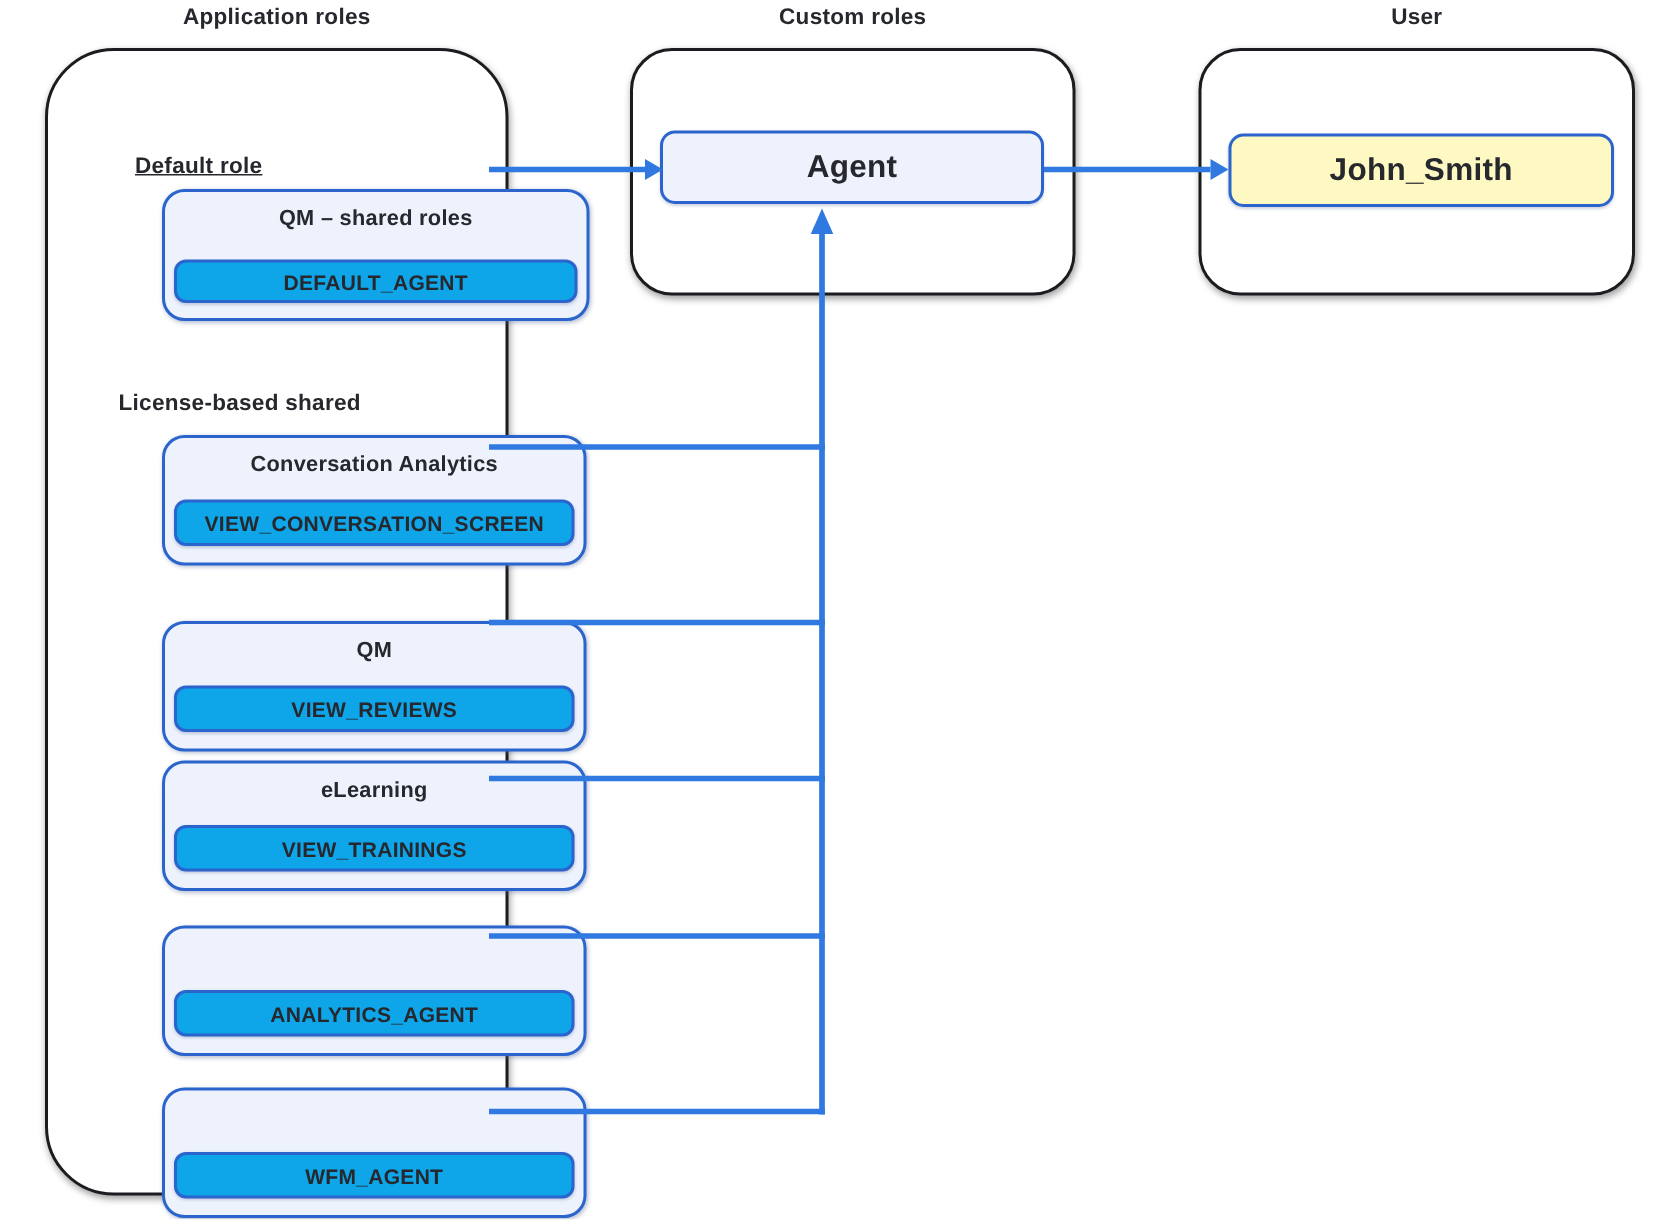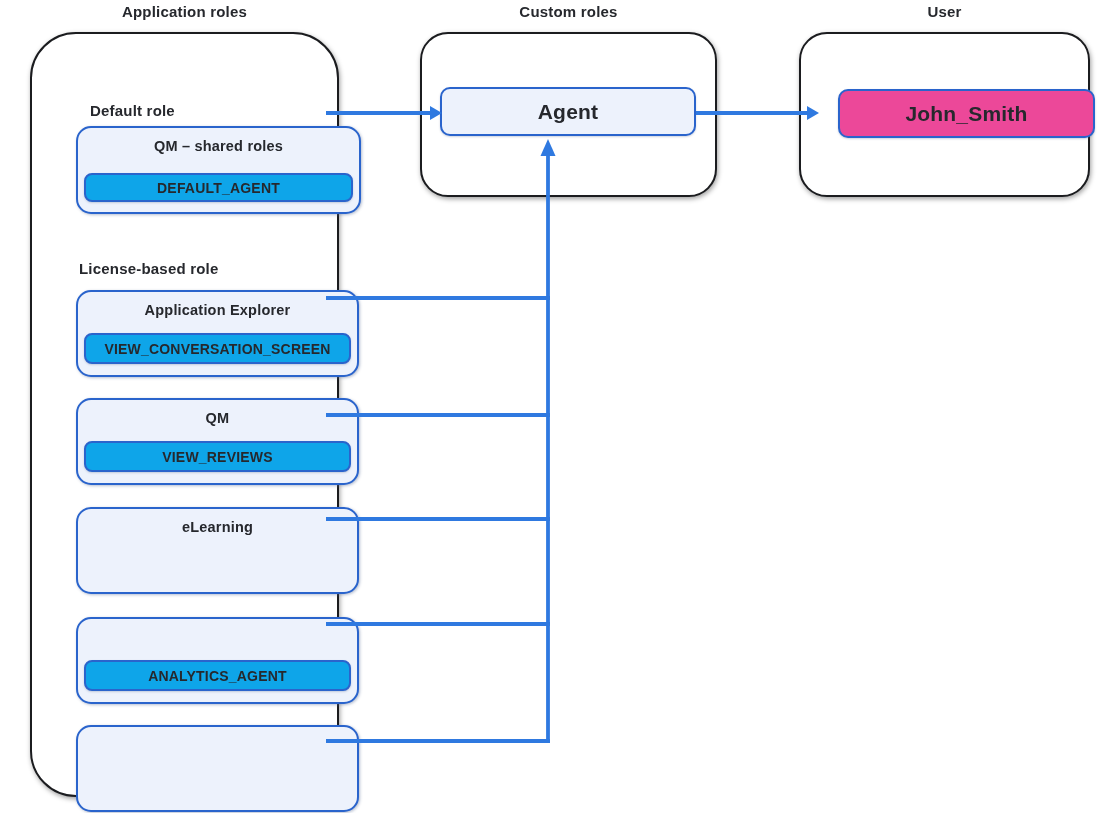--- a/index.html
+++ b/index.html
@@ -31,32 +31,33 @@
     box-shadow:1px 2px 5px rgba(0,0,0,0.38);
   }
   .c-left{left:30px;top:32px;width:309px;height:765px;border-radius:46px;}
   .c-mid{left:420px;top:32px;width:297px;height:165px;border-radius:28px;}
   .c-right{left:799px;top:32px;width:291px;height:165px;border-radius:28px;}
 
   .section-label{
     position:absolute;font-size:15px;font-weight:700;color:var(--text);
     letter-spacing:0.2px;white-space:nowrap;
   }
-  .lbl-default{left:58px;top:68px;}
+  .lbl-default{left:58px;top:68px;text-decoration:underline;}
   .lbl-license{left:47px;top:226px;}
 
   .blue-box{
     position:absolute;background:var(--box-fill);
     border:2px solid var(--box-border);border-radius:15px;
     box-shadow:1px 1px 3px rgba(90,110,150,0.45);
+    margin-left:32px;
   }
   .box-default{left:44px;top:92px;width:285px;height:88px;}
   .lb{left:44px;width:283px;height:87px;}
   .lb1{top:256px;}
-  .lb2{top:364px;}
+  .lb2{top:380px;}
   .lb3{top:473px;}
   .lb4{top:583px;}
   .lb5{top:691px;}
 
   .role-title{
     margin-top:10px;text-align:center;font-size:14.5px;font-weight:700;
     color:var(--text);letter-spacing:0.2px;white-space:nowrap;
   }
   .role-code{
     position:absolute;left:6px;right:6px;top:41px;height:31px;
@@ -67,62 +68,64 @@
   }
   .box-default .role-code{top:45px;height:29px;}
 
   .pill{
     position:absolute;border:2px solid var(--box-border);border-radius:10px;
     display:flex;align-items:center;justify-content:center;
     font-size:21px;font-weight:700;color:var(--text);letter-spacing:0.2px;
     box-shadow:0 1px 2px rgba(90,110,150,0.3);
   }
   .agent-pill{left:440px;top:87px;width:256px;height:49px;background:var(--box-fill);}
-  .user-pill{left:819px;top:89px;width:257px;height:49px;background:#ec4899;margin-left:19px;}
+  .user-pill{left:819px;top:89px;width:257px;height:49px;background:#fef9c3;}
 
   .edges-svg{position:absolute;left:0;top:0;z-index:6;pointer-events:none;}
 </style>
 </head>
 <body>
 
 <div class="canvas">
 
   <div class="col-title t-left">Application roles</div>
   <div class="col-title t-mid">Custom roles</div>
   <div class="col-title t-right">User</div>
 
   <div class="container c-left">
     <div class="section-label lbl-default">Default role</div>
 
     <div class="blue-box box-default">
       <div class="role-title">QM – shared roles</div>
       <div class="role-code">DEFAULT_AGENT</div>
     </div>
 
-    <div class="section-label lbl-license">License-based role</div>
+    <div class="section-label lbl-license">License-based shared</div>
 
     <div class="blue-box lb lb1">
-      <div class="role-title">Application Explorer</div>
+      <div class="role-title">Conversation Analytics</div>
       <div class="role-code">VIEW_CONVERSATION_SCREEN</div>
     </div>
 
     <div class="blue-box lb lb2">
       <div class="role-title">QM</div>
       <div class="role-code">VIEW_REVIEWS</div>
     </div>
 
     <div class="blue-box lb lb3">
       <div class="role-title">eLearning</div>
+      <div class="role-code">VIEW_TRAININGS</div>
     </div>
 
     <div class="blue-box lb lb4">
       <div class="role-code">ANALYTICS_AGENT</div>
     </div>
 
     <div class="blue-box lb lb5">
+      <div class="role-code">WFM_AGENT</div>
     </div>
   </div>
 
   <div class="container c-mid"></div>
   <div class="pill agent-pill">Agent</div>
 
   <div class="container c-right"></div>
   <div class="pill user-pill">John_Smith</div>
 
   <svg class="edges-svg" width="1116" height="813" viewBox="0 0 1116 813">

